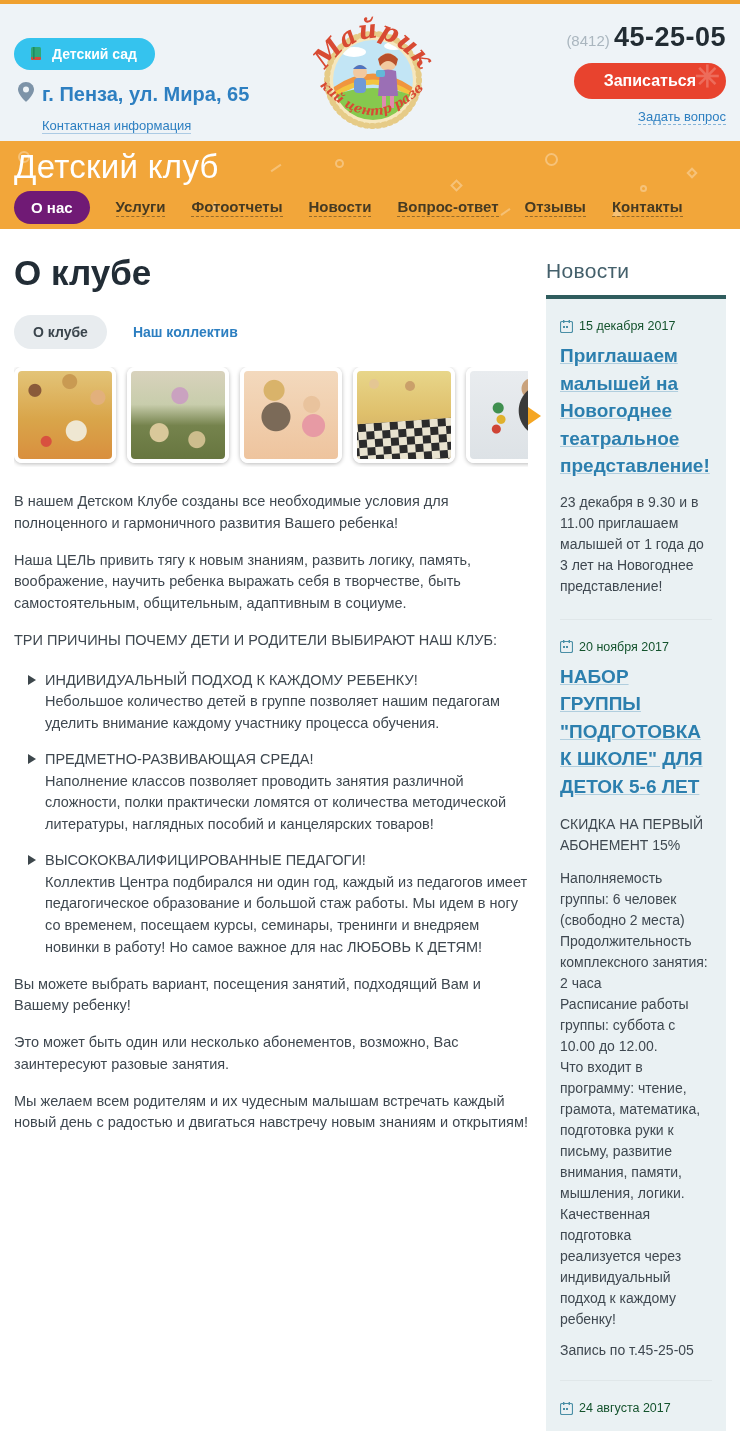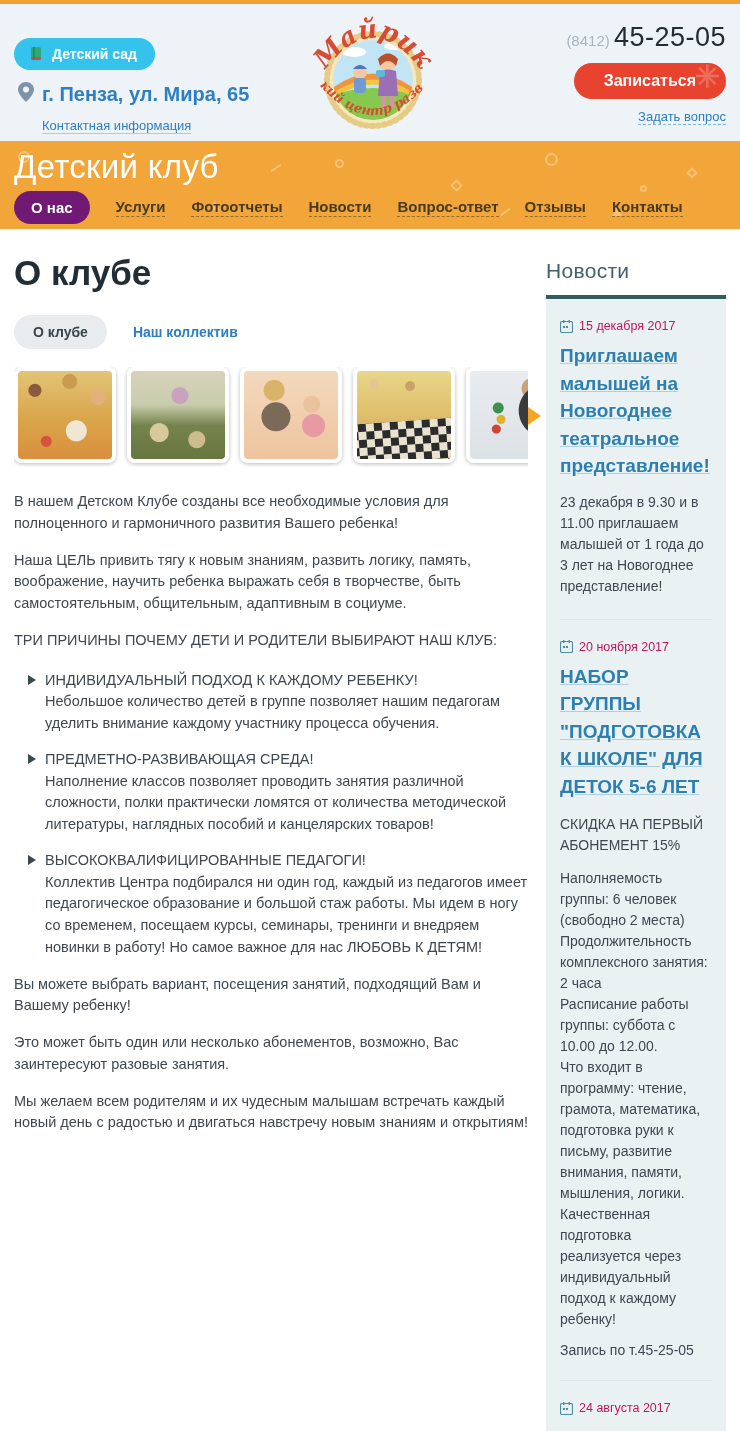--- a/index.html
+++ b/index.html
@@ -17,21 +17,21 @@
   .book-icon svg { display:block; }
   .addr-row { display:flex; align-items:center; gap:8px; margin:12px 0 0 4px; }
   .addr-text { color:#2d7fc1; font-size:20px; font-weight:bold; }
   .hdr-contact { display:inline-block; margin:12px 0 0 28px; color:#2d7fc1; font-size:13px;
     text-decoration:none; border-bottom:1px solid rgba(45,127,193,.35); }
 
   .hdr-logo { position:absolute; left:298px; top:4px; width:150px; height:130px; }
 
   .hdr-right { position:absolute; right:14px; top:18px; text-align:right; }
   .phone-line { font-size:15px; color:#aab6bf; }
-  .phone-num { font-size:27px; font-weight:normal; color:#222c33; letter-spacing:.5px; }
+  .phone-num { font-size:27px; font-weight:bold; color:#222c33; letter-spacing:.5px; }
   .signup-btn { position:relative; display:inline-block; margin-top:10px; background:#e8432e; color:#fff;
     border:none; font-family:inherit; font-size:16px; font-weight:bold; padding:9px 30px; border-radius:19px; cursor:pointer; overflow:hidden; }
   .signup-btn .burst { position:absolute; right:6px; top:-4px; color:rgba(255,255,255,.22); font-size:30px; }
   .ask-link { display:inline-block; margin-top:10px; color:#2d7fc1; font-size:13px; text-decoration:none;
     border-bottom:1px dashed rgba(45,127,193,.55); }
 
   
   .banner { position:relative; height:88px; background:#f2a63a; padding:7px 14px 0; overflow:hidden; }
   .banner-title { color:#fff; font-size:33px; font-weight:normal; letter-spacing:.3px; }
   .banner-nav { display:flex; align-items:center; gap:26px; margin-top:5px; position:relative; z-index:2; }
@@ -103,21 +103,21 @@
   .reasons li::before { content:""; position:absolute; left:0; top:5px; width:0; height:0;
     border-left:8px solid #3d474c; border-top:5px solid transparent; border-bottom:5px solid transparent; }
   .reason-title { display:block; }
 
   
   .side-title { font-size:21px; font-weight:normal; color:#44606b; margin-top:14px; letter-spacing:.3px; }
   .side-bar-rule { height:4px; background:#2f5d5e; margin-top:12px; }
   .news-panel { background:#eaf1f3; padding:16px 14px 24px; }
   .news-item { padding-top:4px; }
   .news-item + .news-item { margin-top:22px; padding-top:20px; border-top:1px solid rgba(0,0,0,.04); }
-  .news-date { display:flex; align-items:center; gap:6px; color:#be185d; font-size:12.5px; }
+  .news-date { display:flex; align-items:center; gap:6px; color:#14532d; font-size:12.5px; }
   .news-title { display:inline-block; margin-top:9px; color:#2c7fae; font-size:19px; font-weight:bold;
     line-height:1.45; text-decoration:underline; text-decoration-color:rgba(44,127,174,.3); }
   .news-sub { margin-top:14px; font-size:14px; line-height:1.5; color:#3f4850; }
   .news-text { margin-top:12px; font-size:14px; line-height:1.5; color:#3f4850; white-space:pre-line; }
   .news-foot { margin-top:12px; font-size:14px; color:#3f4850; }
 </style>
 </head>
 <body>
 
 <div class="top-strip"></div>

